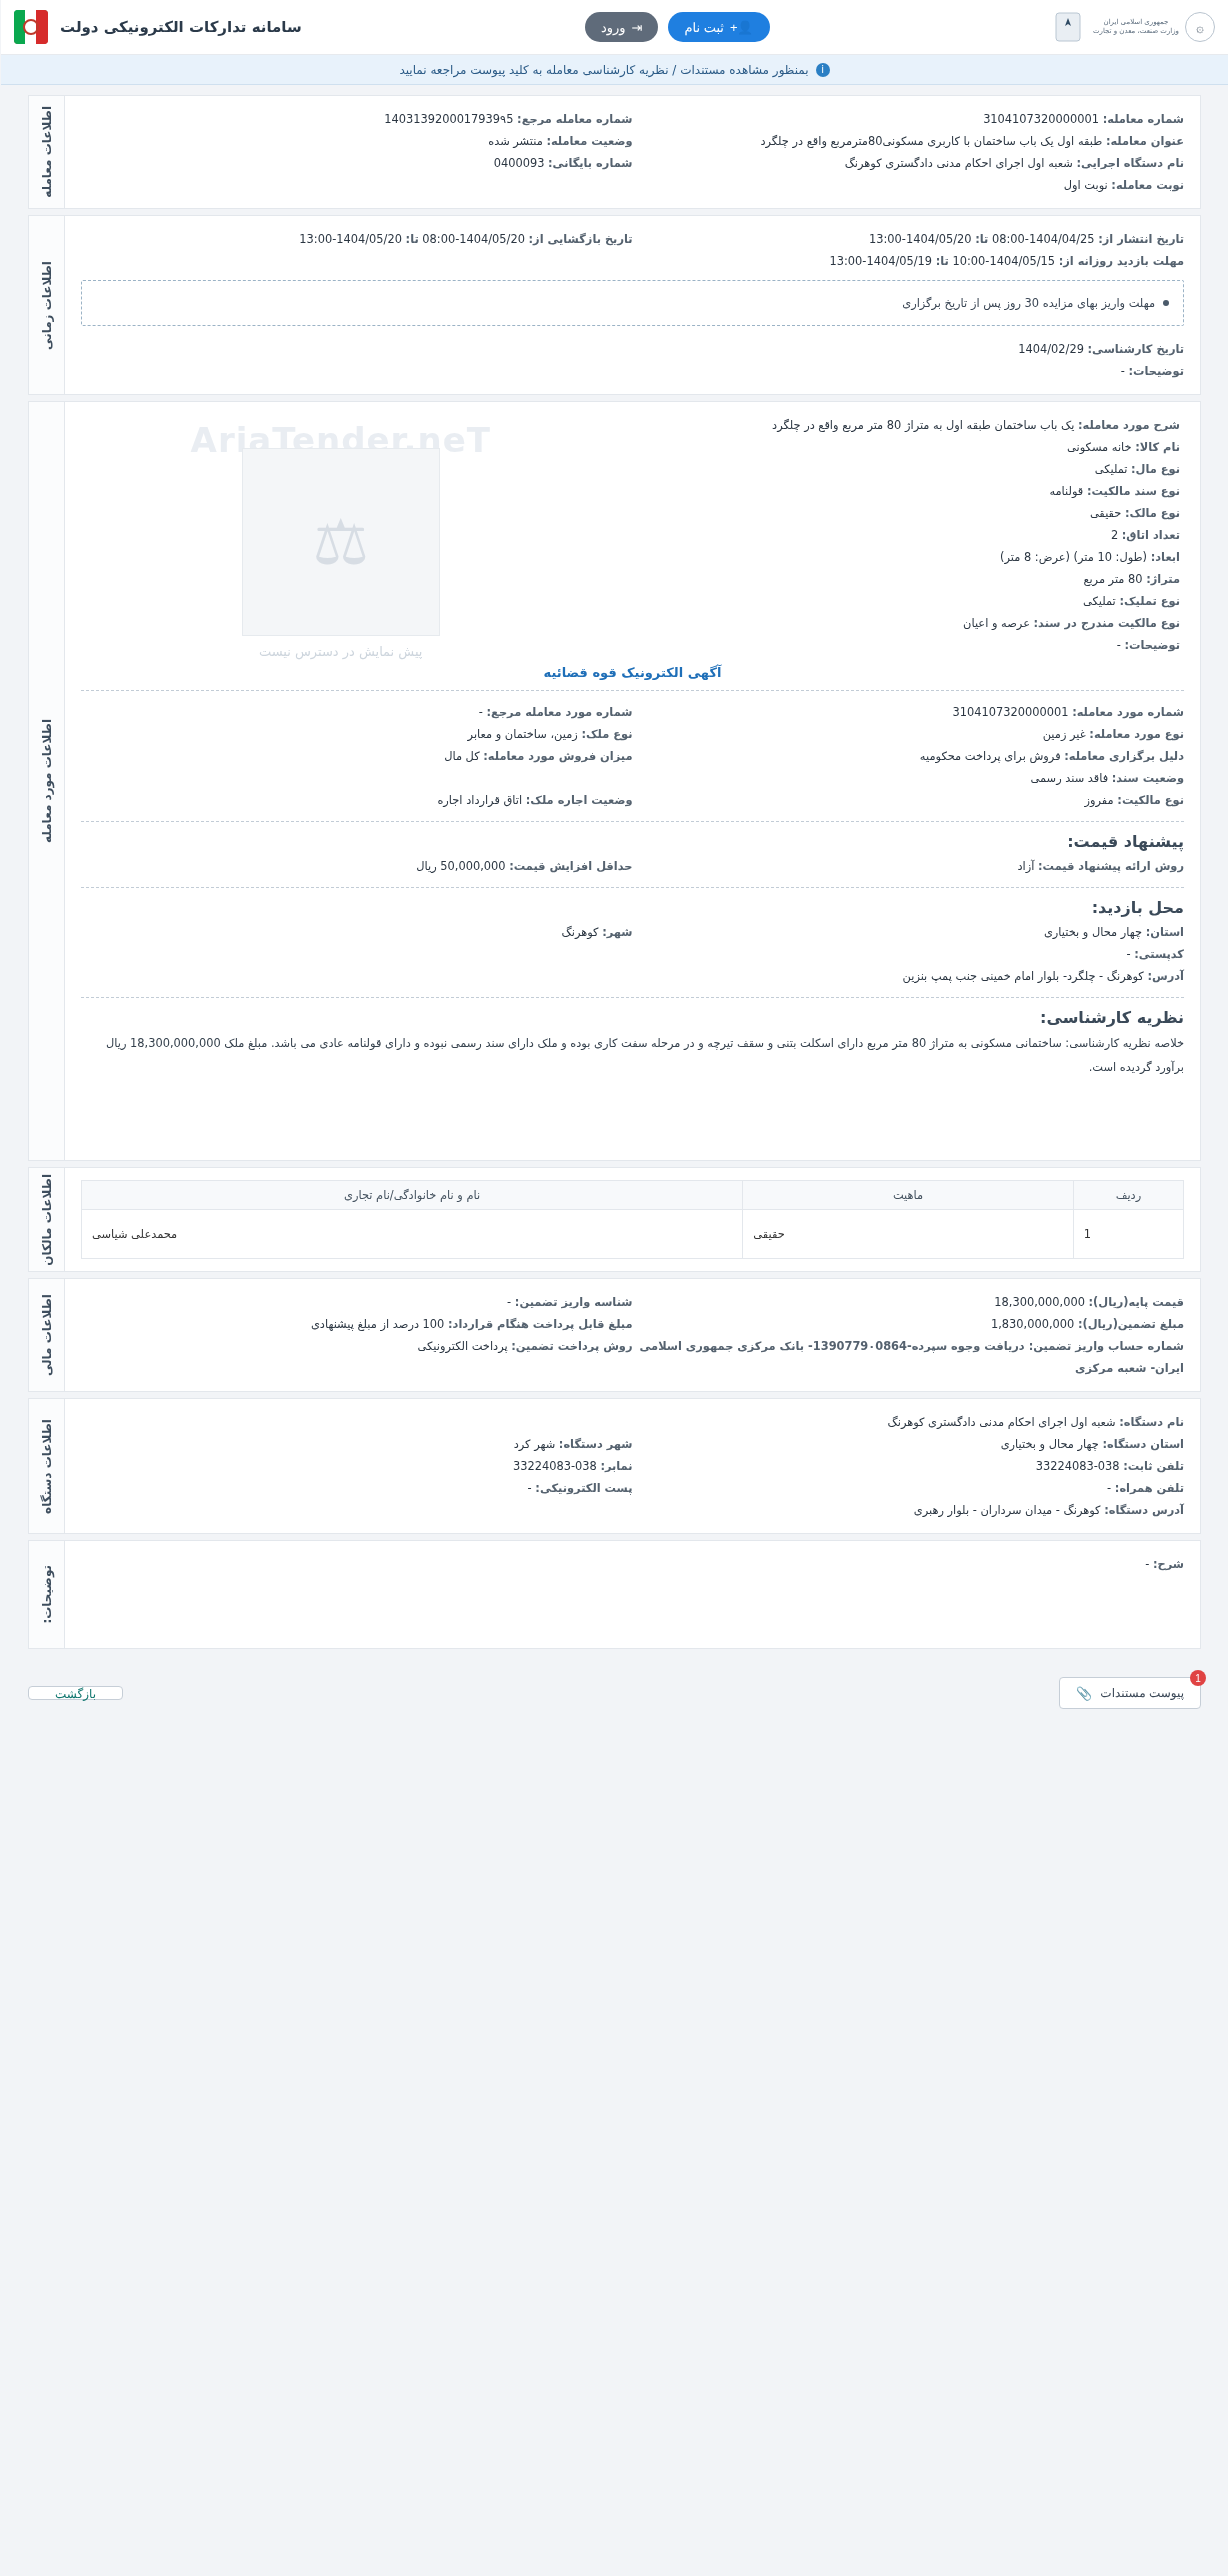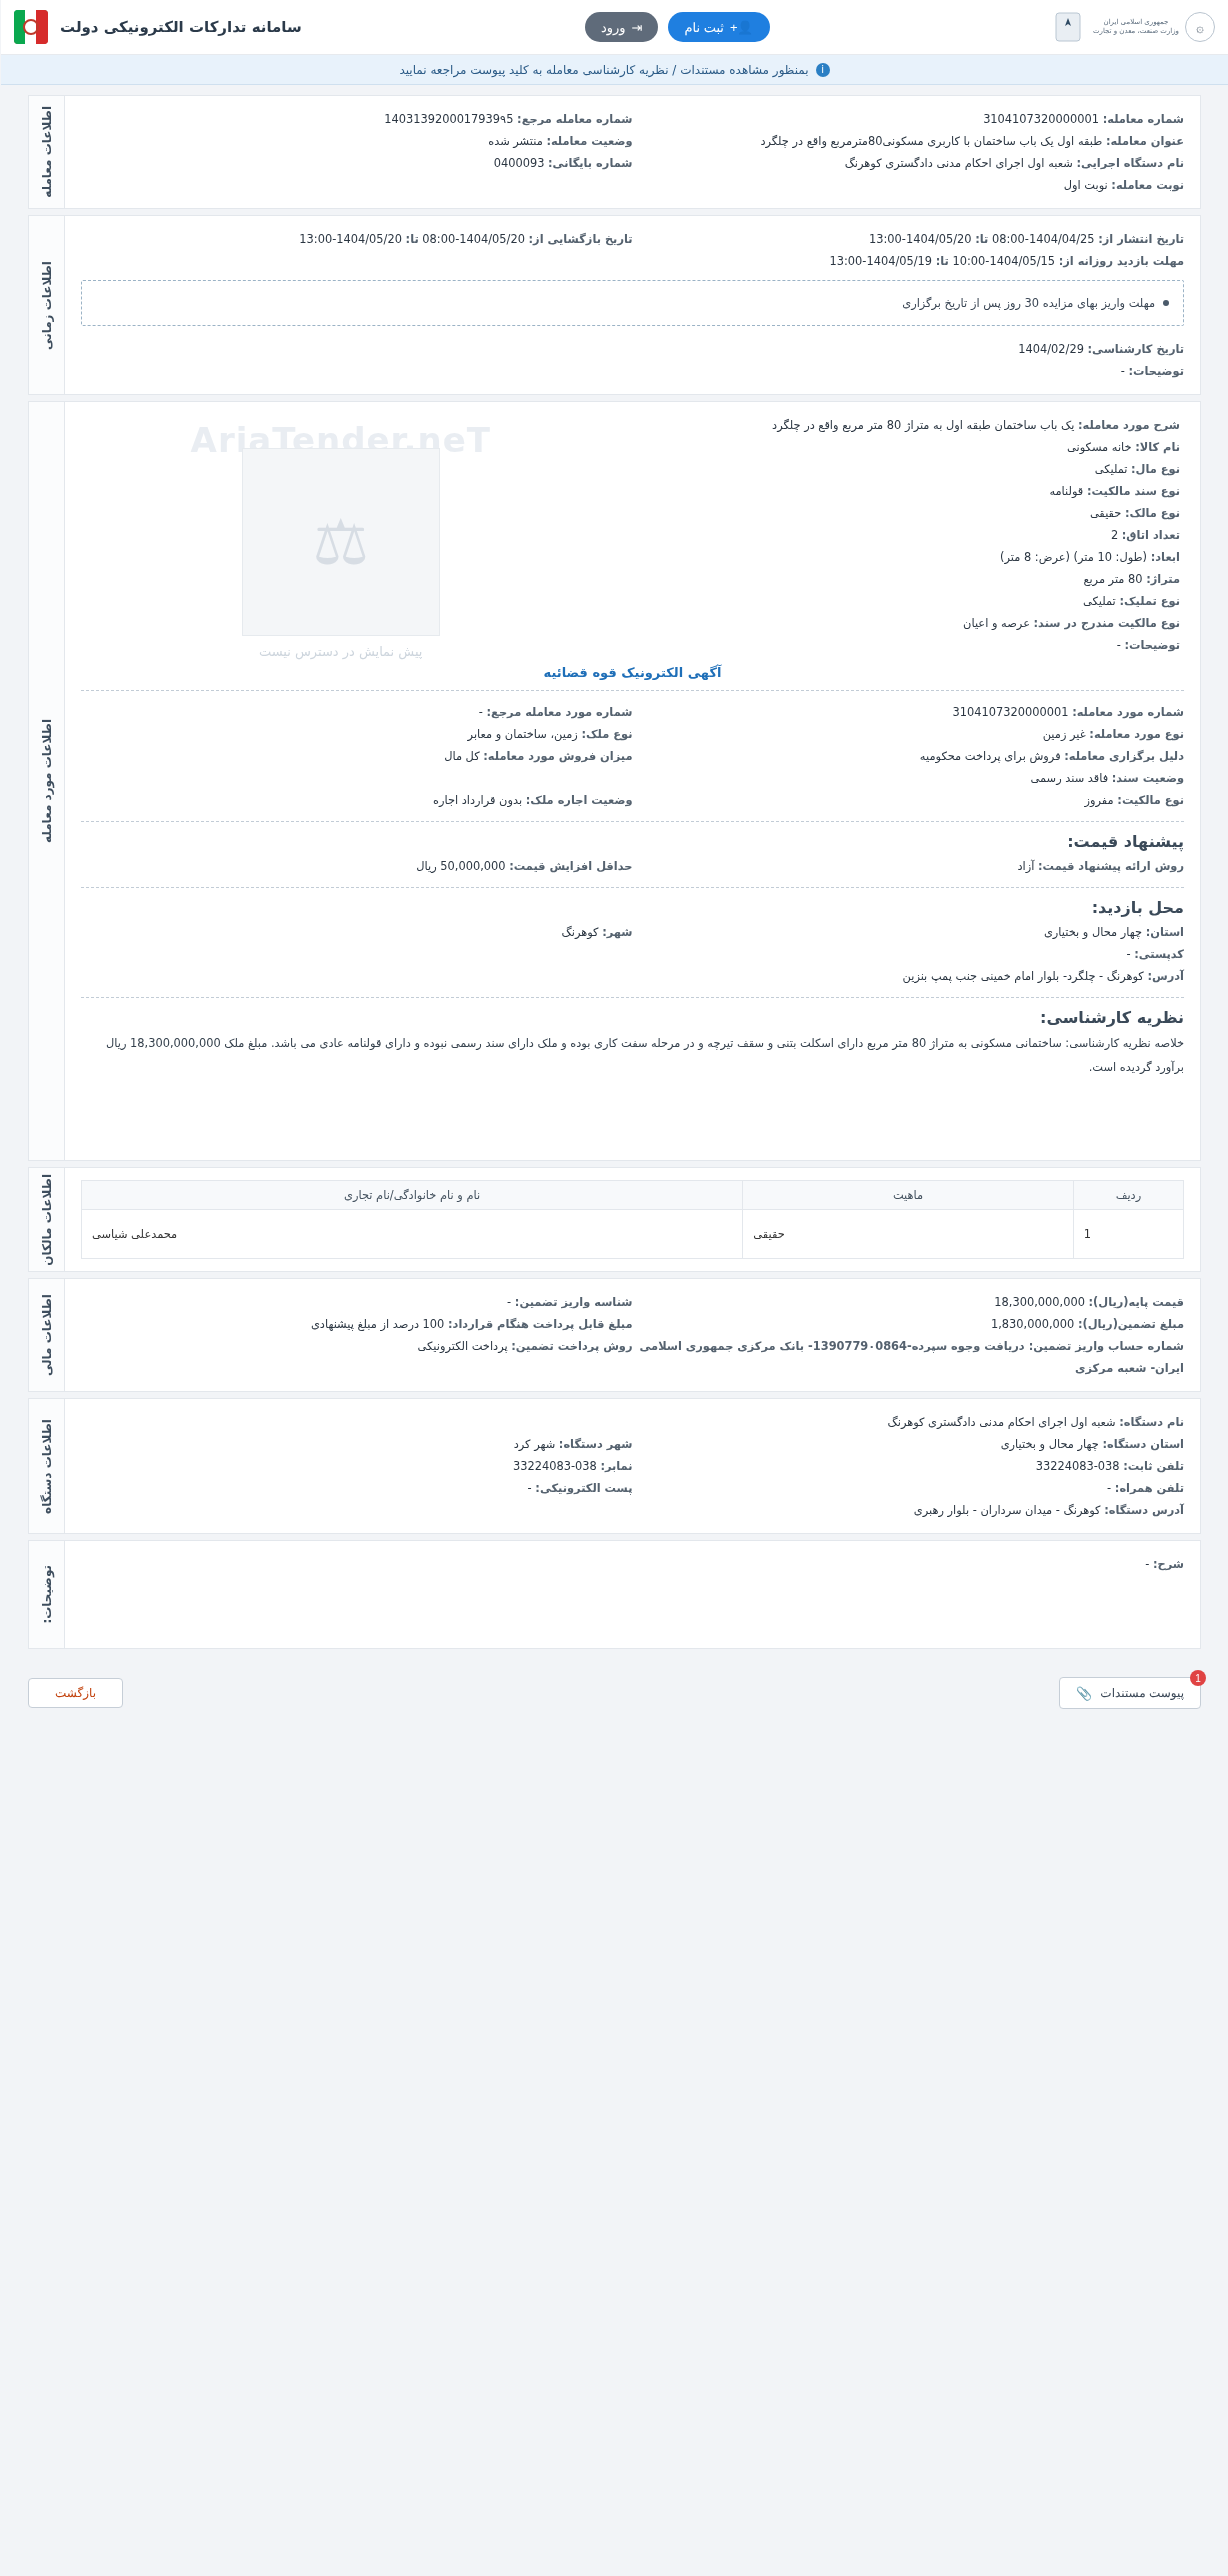--- a/index.html
+++ b/index.html
@@ -126,22 +126,22 @@
   table.tbl td {
     border: 1px solid #e3e7ec; padding: 17px 10px; text-align: left; color: #333;
   }
 
   
   .footer {
     display: flex; justify-content: space-between; align-items: center;
     padding: 12px 28px 22px 28px;
   }
   .btn-back {
-    border: 1px solid #c6ced7; background: #fff; color: #c2410c;
-    border-radius: 4px; height: 30px; padding: 0 26px; font-size: 12px; cursor: pointer;
+    border: 1px solid #c6ced7; background: #fff; color: #0f766e;
+    border-radius: 4px; height: 14px; padding: 0 26px; font-size: 12px; cursor: pointer;
   }
   .btn-docs {
     border: 1px solid #c6ced7; background: #fff; color: #3a4756;
     border-radius: 4px; height: 32px; padding: 0 16px; font-size: 12px; cursor: pointer;
     display: inline-flex; align-items: center; gap: 8px; position: relative;
   }
   .badge-red {
     position: absolute; top: -8px; right: -6px; width: 16px; height: 16px; border-radius: 50%;
     background: #e04343; color: #fff; font-size: 10px; display: flex; align-items: center; justify-content: center;
   }
@@ -375,21 +375,21 @@
             <span class="val">فاقد سند رسمی</span>
           </div>
           <div class="cell">&nbsp;</div>
 
           <div class="cell">
             <span class="lbl">نوع مالکیت:</span>
             <span class="val">مفروز</span>
           </div>
           <div class="cell">
             <span class="lbl">وضعیت اجاره ملک:</span>
-            <span class="val">بدون قرارداد اجاره</span>
+            <span class="val">اتاق قرارداد اجاره</span>
           </div>
         </div>
 
         <hr class="hr-dash">
         <div class="sub-head">پیشنهاد قیمت:</div>
         <div class="grid2">
           <div class="cell">
             <span class="lbl">روش ارائه پیشنهاد قیمت:</span>
             <span class="val">آزاد</span>
           </div>

